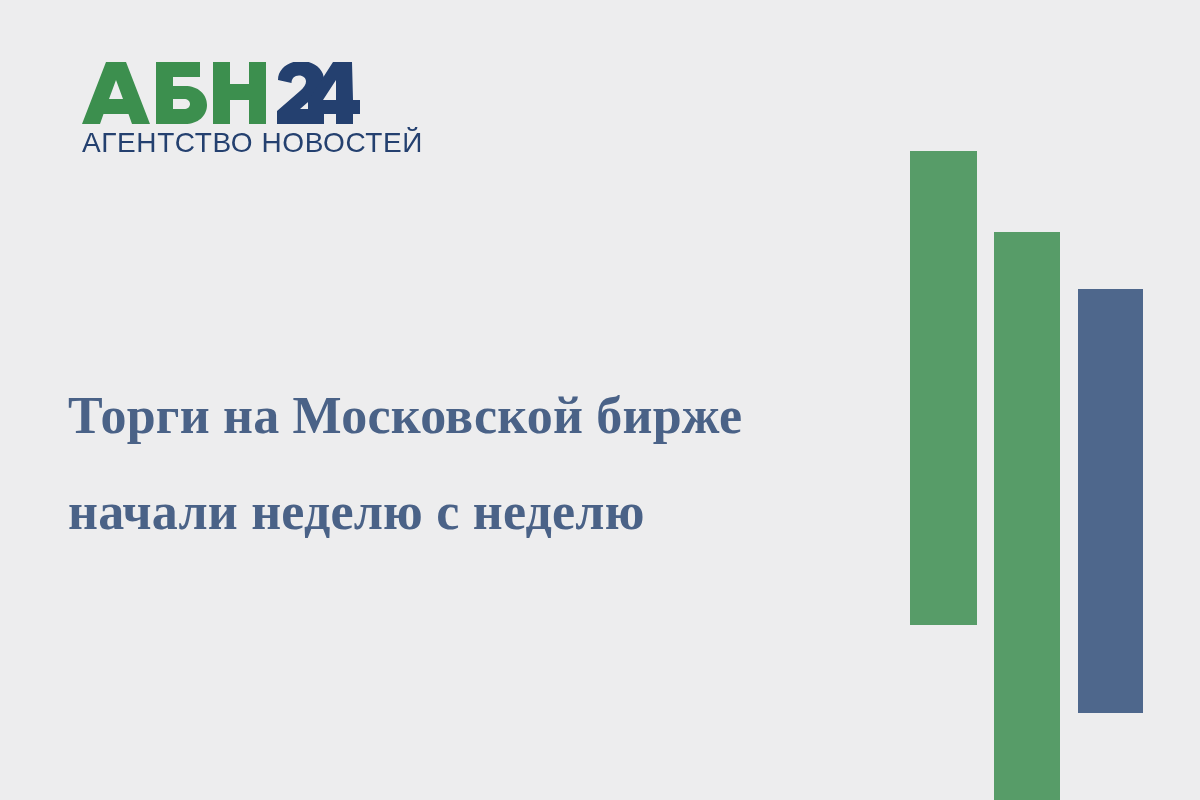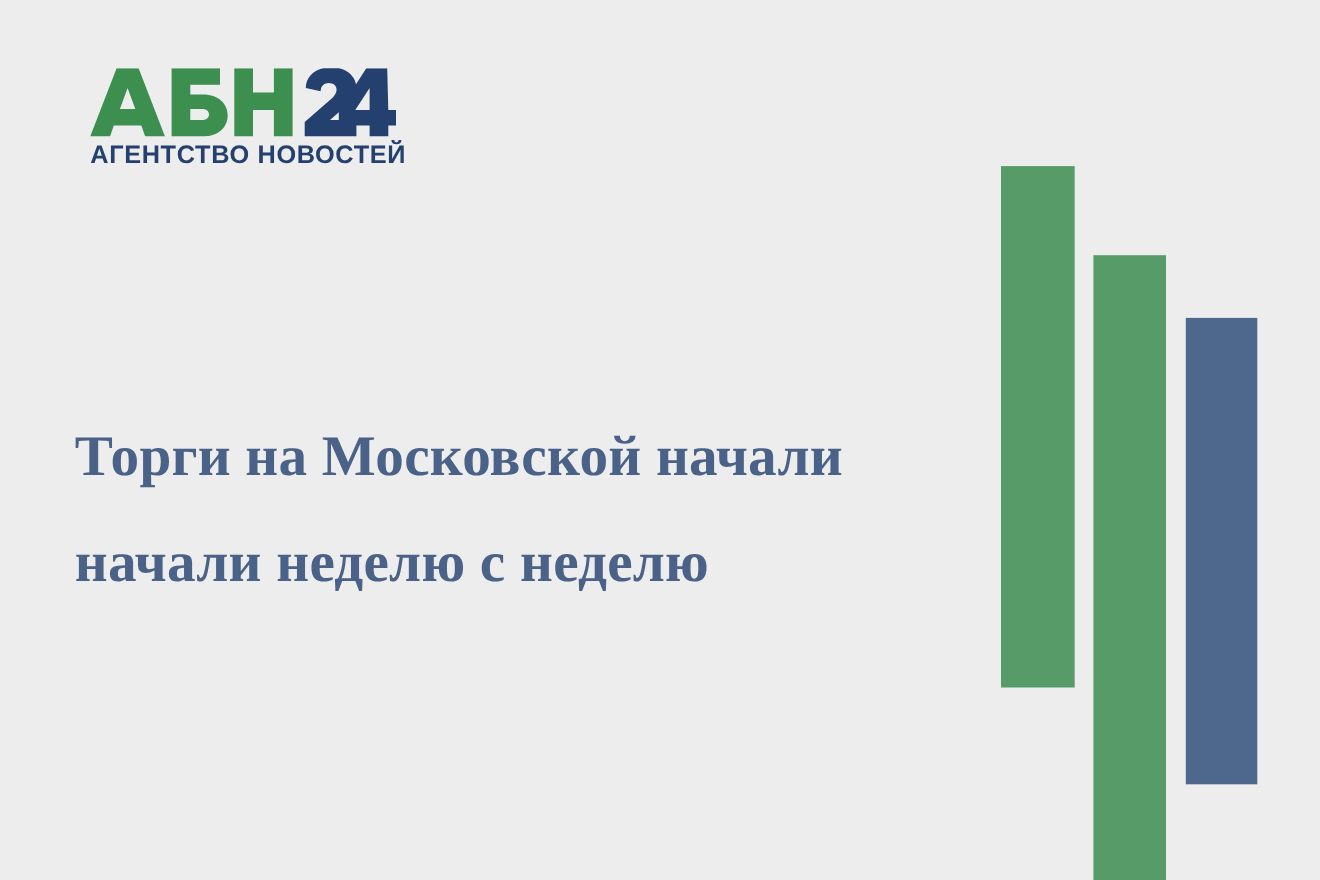--- a/index.html
+++ b/index.html
@@ -63,22 +63,22 @@
   }
   .logo-wordmark {
     display: block;
     width: 278px;
     height: 62px;
   }
   .logo-tagline {
     display: block;
     margin-top: 5px;
     font-family: "Liberation Sans", sans-serif;
-    font-weight: 700;
-    font-size: 23px;
+    font-weight: 400;
+    font-size: 28px;
     letter-spacing: 0.6px;
     line-height: 1;
     color: #24406f;
     white-space: nowrap;
   }
 
   
   .headline {
     position: absolute;
     left: 68px;
@@ -118,17 +118,17 @@
       <path fill="#3c8f4e" d="M131 0 h17 v22 h19 V0 h17 v62 h-17 V38 h-19 v24 h-17 Z"></path>
 
       <path fill="#24406f" d="M196 18 c0 -11 10 -19 23 -19 c13 0 23 8 23 19 c0 6 -3 11 -9 16 L218 47 h24 v15 h-47 V49 l23 -20 c4 -3.5 6 -6.5 6 -9.5 c0 -3.5 -3 -6 -7 -6 c-4.5 0 -7.5 3 -7.5 7.5 Z"></path>
 
       <path fill="#24406f" d="M270 0 h-19 L226 39 v13 h28 v10 h17 V52 h7 V38 h-7 Z M254 38 h-13 l13 -20 Z"></path>
     </svg>
     <span class="logo-tagline" style="color: rgb(36, 64, 111);">АГЕНТСТВО НОВОСТЕЙ</span>
   </div>
 
   <h1 class="headline" style="color: rgb(74, 98, 135);">
-    <span class="headline-line">Торги на Московской начали</span>
+    <span class="headline-line">Торги на Московской бирже</span>
     <span class="headline-line">начали неделю с неделю</span>
   </h1>
 
 </div>
 
 </body></html>

